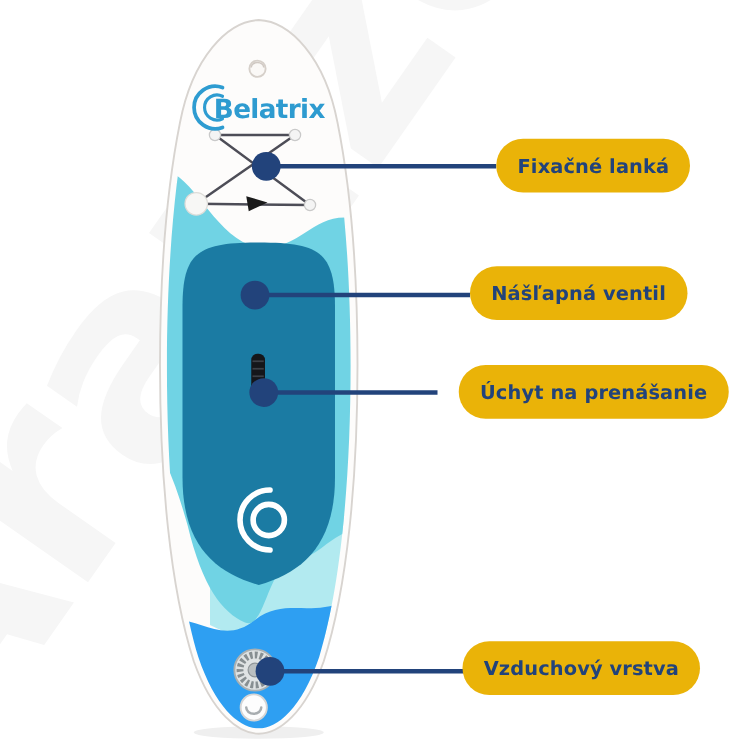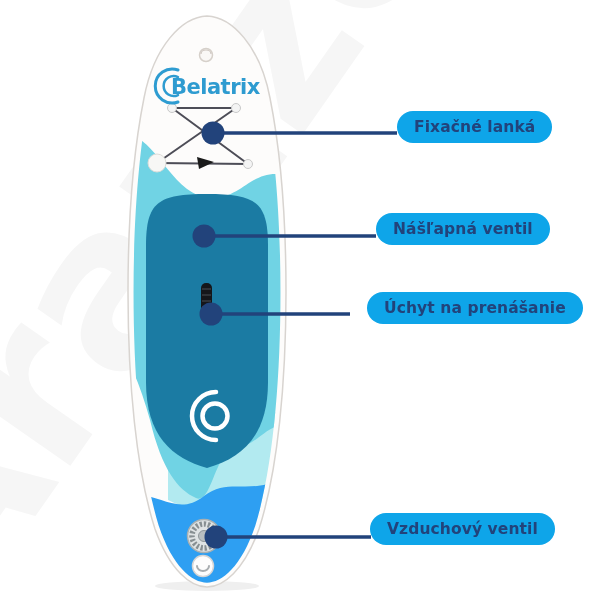--- a/index.html
+++ b/index.html
@@ -13,22 +13,22 @@
     font-size:220px;font-weight:700;line-height:220px;
     color:#f6f6f6;white-space:nowrap;
     transform-origin:0 100%;
     transform:rotate(-55deg);
     user-select:none;pointer-events:none;
   }
   svg.scene{position:absolute;left:0;top:0;z-index:1;}
   .pill{
     position:absolute;z-index:2;
     display:inline-flex;align-items:center;justify-content:center;
-    height:32px;padding:0 17px;
-    background:#0ea5e9;border-radius:22px;
+    height:43px;padding:0 17px;
+    background:#eab308;border-radius:22px;
     color:#22437b;font-size:15.5px;font-weight:700;
     white-space:nowrap;letter-spacing:0.1px;
   }
   .pill1{left:397px;top:111px;}
   .pill2{left:376px;top:213px;}
   .pill3{left:367px;top:292px;}
   .pill4{left:370px;top:513px;}
 </style>
 </head>
 <body>
@@ -123,13 +123,13 @@
     <circle cx="213" cy="133" r="11.5"></circle>
     <circle cx="204" cy="236" r="11.5"></circle>
     <circle cx="211" cy="314" r="11.5"></circle>
     <circle cx="216" cy="537" r="11.5"></circle>
   </g>
 </svg>
 
 <div class="pill pill1">Fixačné lanká</div>
 <div class="pill pill2">Nášľapná ventil</div>
 <div class="pill pill3">Úchyt na prenášanie</div>
-<div class="pill pill4">Vzduchový ventil</div>
+<div class="pill pill4">Vzduchový vrstva</div>
 
 </body></html>

